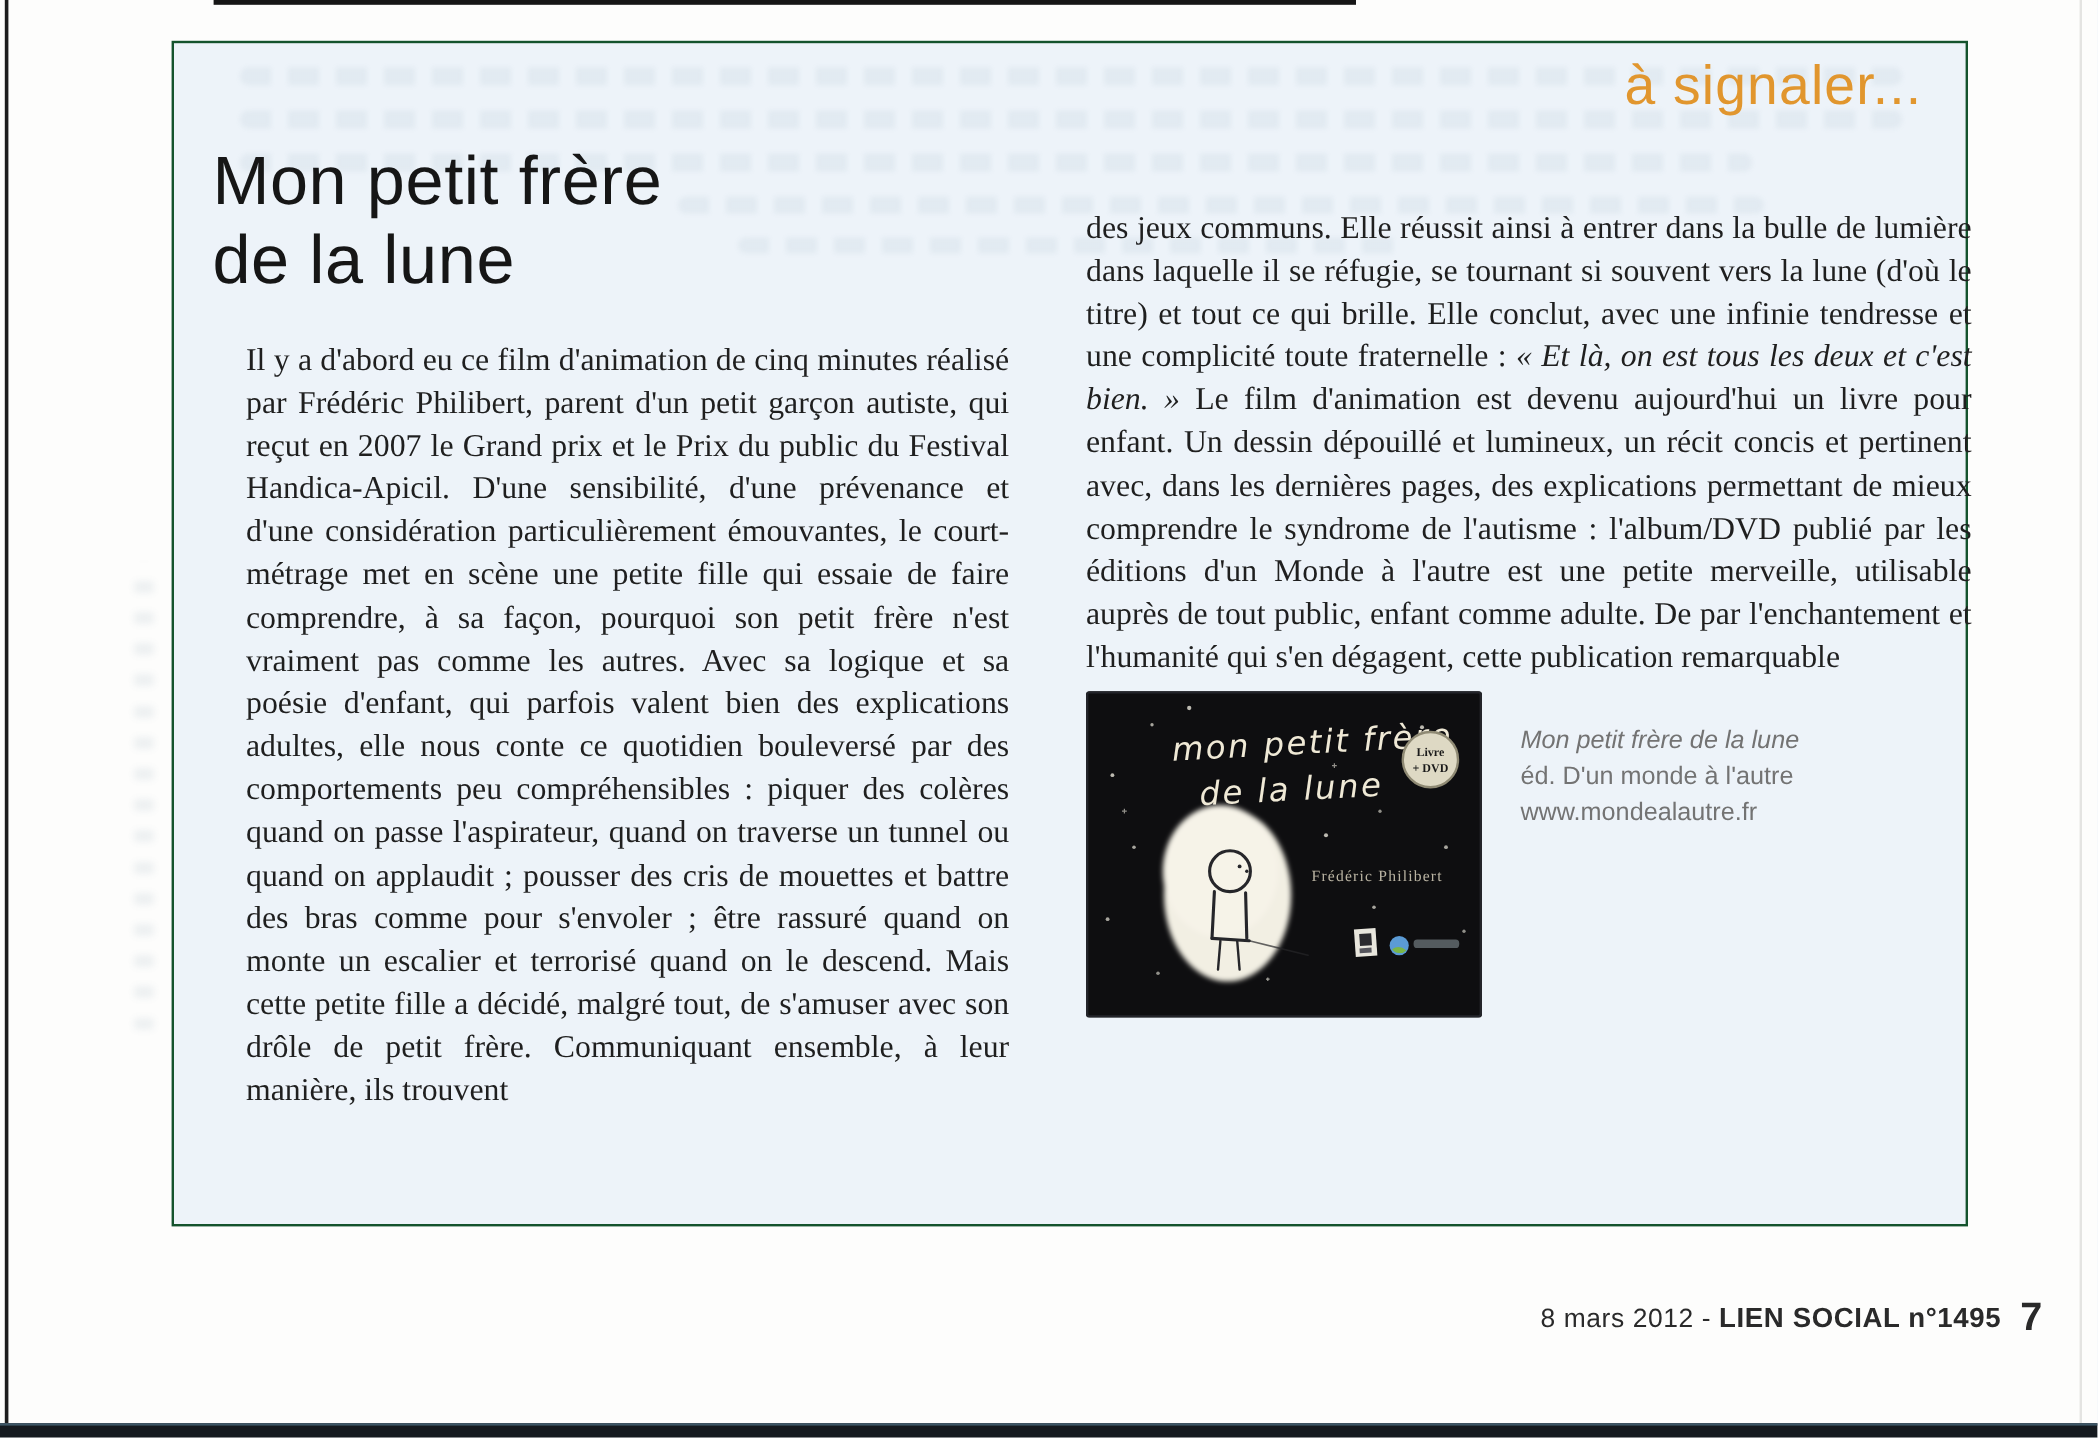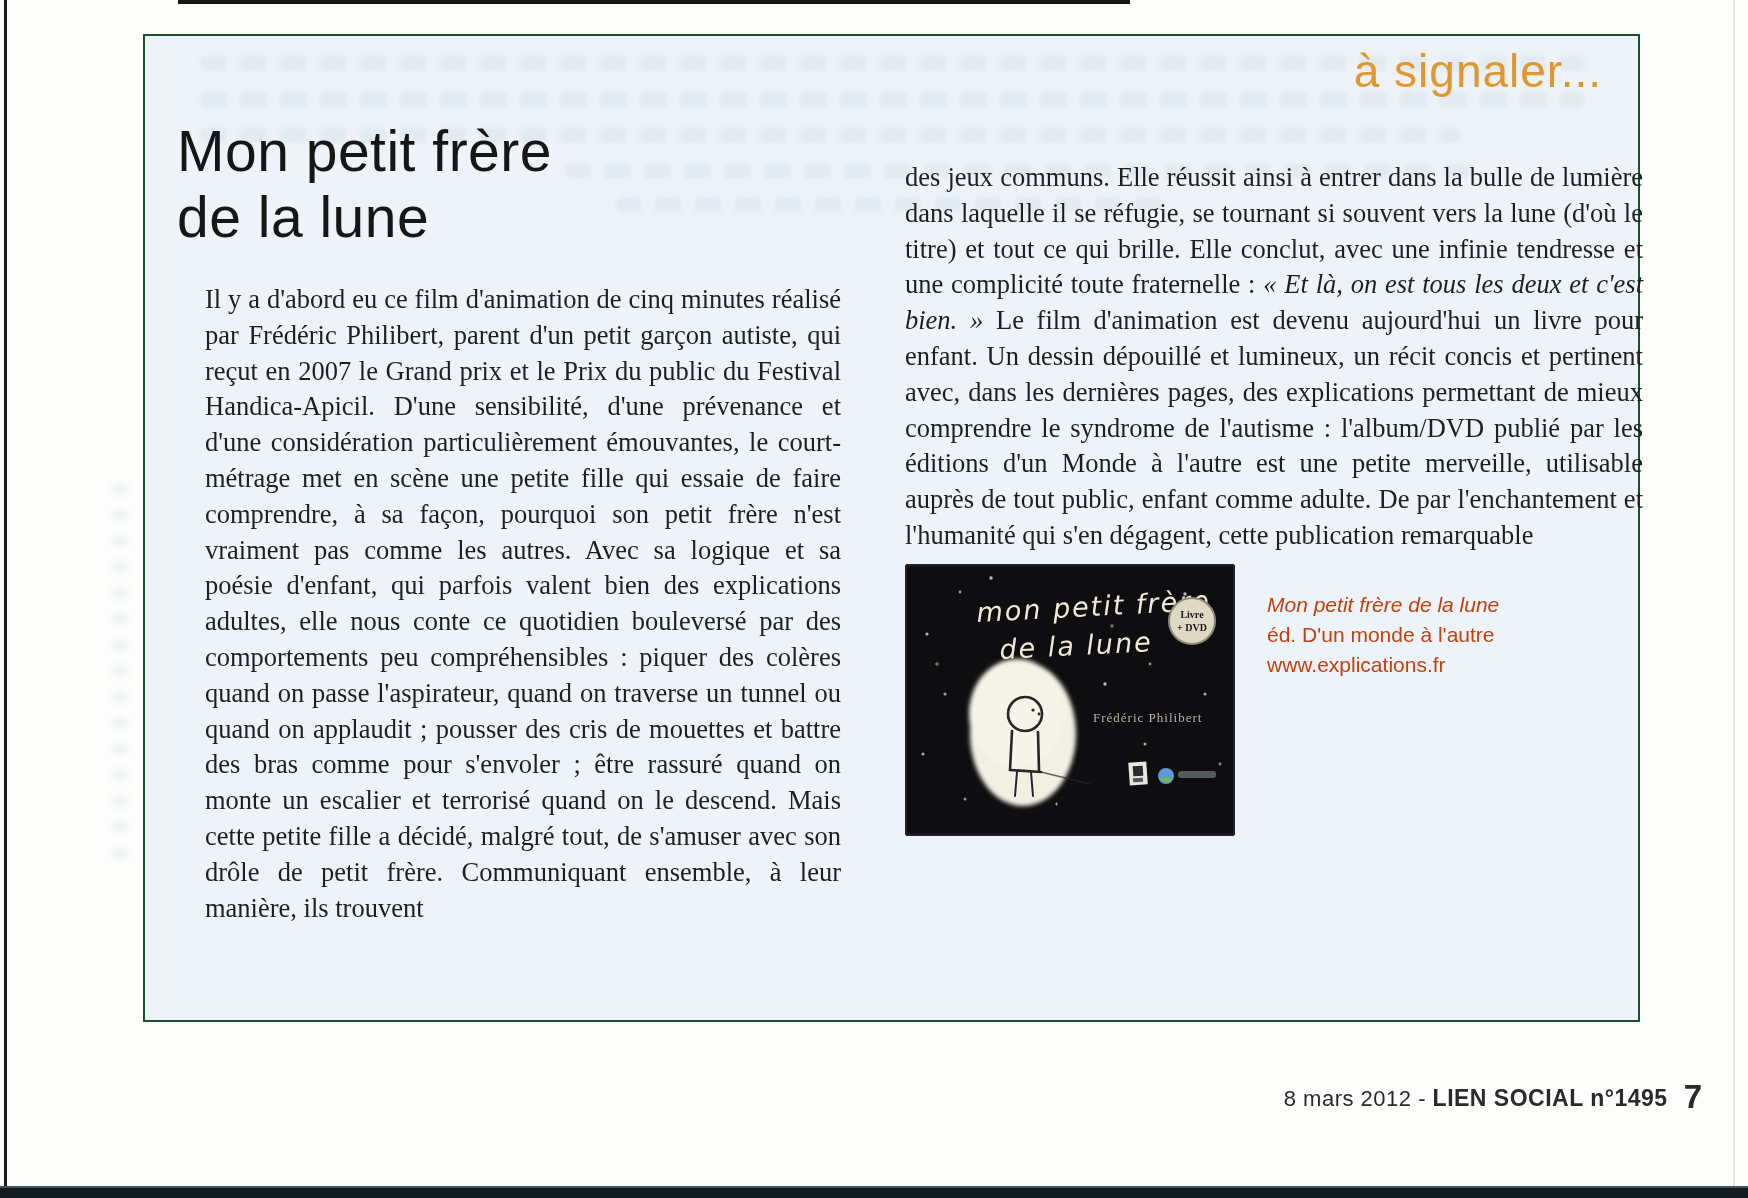--- a/index.html
+++ b/index.html
@@ -39,35 +39,35 @@
   .article-title{
     position:absolute;left:32px;top:82px;
     font-size:57px;line-height:66px;color:#161616;letter-spacing:0.5px;
   }
   
   .col{
     position:absolute;font-family:"Liberation Serif",serif;
     font-size:26.5px;line-height:35.8px;color:#1f1f1f;text-align:justify;
   }
   .col-left{left:32px;top:246px;width:636px;margin-left:28px;}
-  .col-right{left:760px;top:124px;width:738px;}
+  .col-right{left:760px;top:136px;width:738px;}
   .col-right p{margin:0;}
   .italic{font-style:italic;}
   
   .wrap-block{display:flex;gap:32px;margin-top:10px;}
   .wrap-text{width:376px;}
   
   .book-cover{
     position:relative;width:330px;height:272px;flex:0 0 330px;
     background:#0e0e10;border-radius:3px;box-shadow:0 0 0 2px #23242a inset;
   }
   
   .caption{
     margin-top:26px;font-family:"Liberation Sans",sans-serif;
-    font-size:21px;line-height:30px;color:#c2410c;text-align:left;
+    font-size:21px;line-height:30px;color:#737373;text-align:left;
   }
   .caption .cap-title{font-style:italic;}
   
   .page-footer{
     position:absolute;left:900px;top:1076px;width:802px;text-align:right;color:#2a2a2a;
   }
   .footer-date{font-size:22px;letter-spacing:0.5px;margin-left:24px;}
   .footer-mag{font-size:23px;font-weight:bold;letter-spacing:0.5px;}
   .page-number{font-size:33px;font-weight:bold;margin-left:16px;position:relative;top:2px;}
 </style>
@@ -168,21 +168,21 @@
             <path d="M255 215 a8 8 0 0 0 12 1 q-6 -5 -12 -1z" fill="#7ab648"></path>
             <rect x="273" y="207" width="38" height="7" rx="3" fill="#8e9aa0" opacity=".55"></rect>
           </g>
         </svg>
       </div>
 
       <div class="wrap-text">
         <div class="caption">
           <div class="cap-title">Mon petit frère de la lune</div>
           <div>éd. D'un monde à l'autre</div>
-          <div>www.explications.fr</div>
+          <div>www.mondealautre.fr</div>
         </div>
       </div>
 
     </div>
   </div>
 </div>
 
 <div class="page-footer">
   <span class="footer-date">8 mars 2012 - </span><span class="footer-mag">LIEN SOCIAL n°1495</span><span class="page-number">7</span>
 </div>

